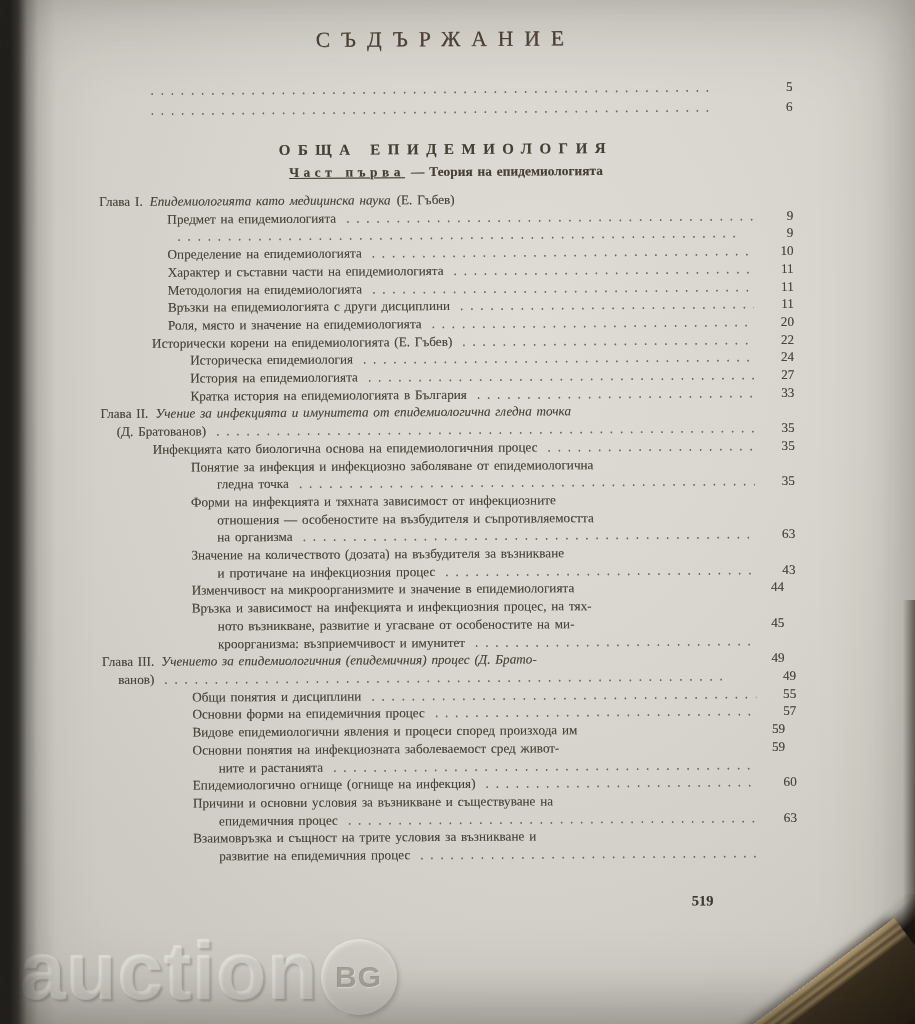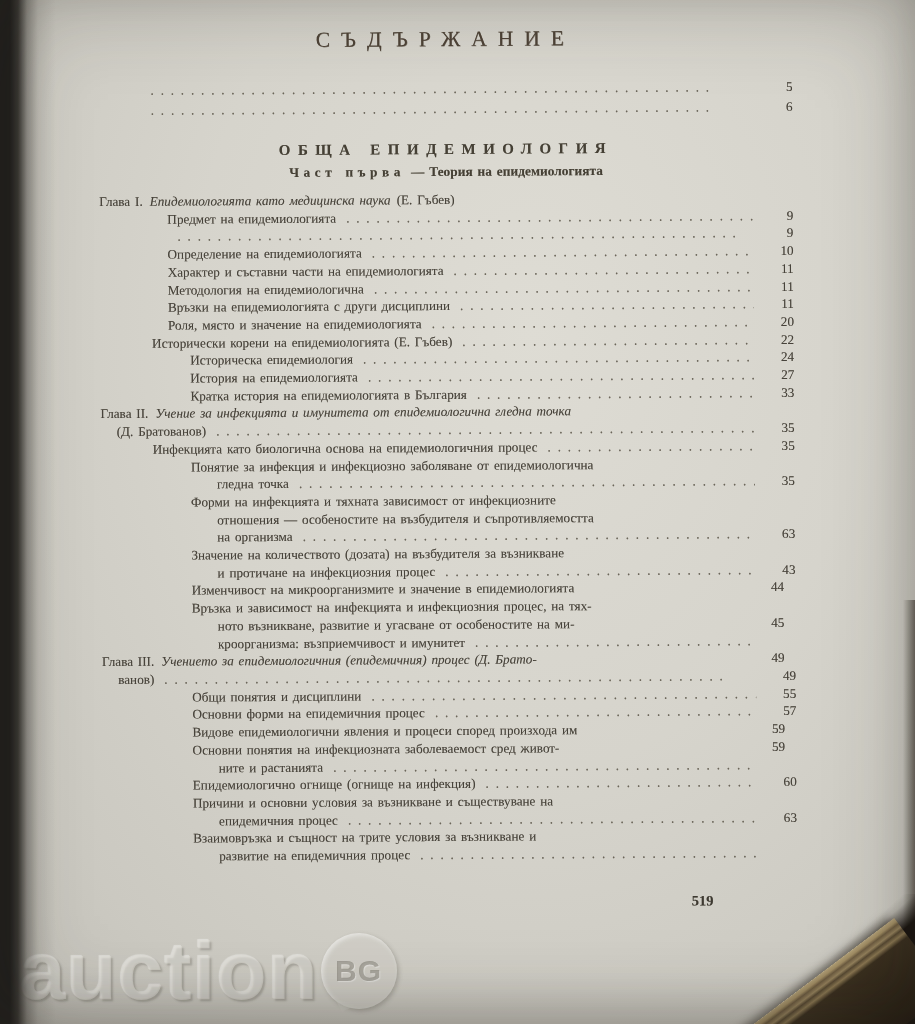--- a/index.html
+++ b/index.html
@@ -52,21 +52,21 @@
   .pre-block{margin-top:27px;}
   .pre-block .row{line-height:19.5px;}
   h2.section{
     margin:23px 0 0;text-align:center;
     font-size:15px;font-weight:bold;letter-spacing:7.5px;color:#454035;
   }
   h3.part{
     margin:6px 0 0;text-align:center;
     font-size:13.4px;font-weight:bold;color:#454035;
   }
-  h3.part .spaced{letter-spacing:4.5px;margin-right:6px;}
+  h3.part .spaced{letter-spacing:4.5px;margin-right:6px;text-decoration:underline;}
   .entries{margin-top:11px;}
   .row{
     display:flex;align-items:baseline;
     font-size:13.2px;line-height:17.7px;white-space:nowrap;
   }
   .row .pref{margin-right:7px;flex:none;}
   .row .it{font-style:italic;margin-right:6px;flex:none;}
   .row .txt{flex:none;}
   .dots{
     flex:1 1 auto;overflow:hidden;white-space:nowrap;
@@ -94,21 +94,21 @@
     position:absolute;left:20px;bottom:6px;display:flex;align-items:center;
     font-family:"Liberation Sans", sans-serif;font-weight:bold;
     pointer-events:none;filter:blur(.5px);
   }
   .wm-text{
     font-size:82px;letter-spacing:1px;text-transform:lowercase;
     color:rgba(225,224,217,.55);
     text-shadow:2px 2px 2px rgba(86,82,72,.30), -1px -1px 1px rgba(255,255,255,.40);
   }
   .wm-badge{
-    width:76px;height:76px;border-radius:50%;margin-left:2px;position:relative;top:0;
+    width:76px;height:76px;border-radius:50%;margin-left:2px;position:relative;top:6px;
     background:rgba(208,207,200,.45);
     box-shadow:inset 2px 2px 4px rgba(255,255,255,.5), 2px 2px 4px rgba(86,82,72,.3);
     display:flex;align-items:center;justify-content:center;
     font-size:30px;letter-spacing:1px;color:rgba(130,126,116,.6);
     text-shadow:1px 1px 1px rgba(255,255,255,.4);
   }
   .wm-badge::after{
     content:"";position:absolute;left:10px;bottom:-14px;
     border:11px solid transparent;border-top-color:rgba(208,207,200,.5);
     transform:rotate(18deg);
@@ -158,21 +158,21 @@
           <span class="txt">Определение на епидемиологията</span>
           <span class="dots"></span>
           <span class="num">10</span>
         </div>
         <div class="row l2">
           <span class="txt">Характер и съставни части на епидемиологията</span>
           <span class="dots"></span>
           <span class="num">11</span>
         </div>
         <div class="row l2">
-          <span class="txt">Методология на епидемиологична</span>
+          <span class="txt">Методология на епидемиологията</span>
           <span class="dots"></span>
           <span class="num">11</span>
         </div>
         <div class="row l2">
           <span class="txt">Връзки на епидемиологията с други дисциплини</span>
           <span class="dots"></span>
           <span class="num">11</span>
         </div>
         <div class="row l2">
           <span class="txt">Роля, място и значение на епидемиологията</span>

